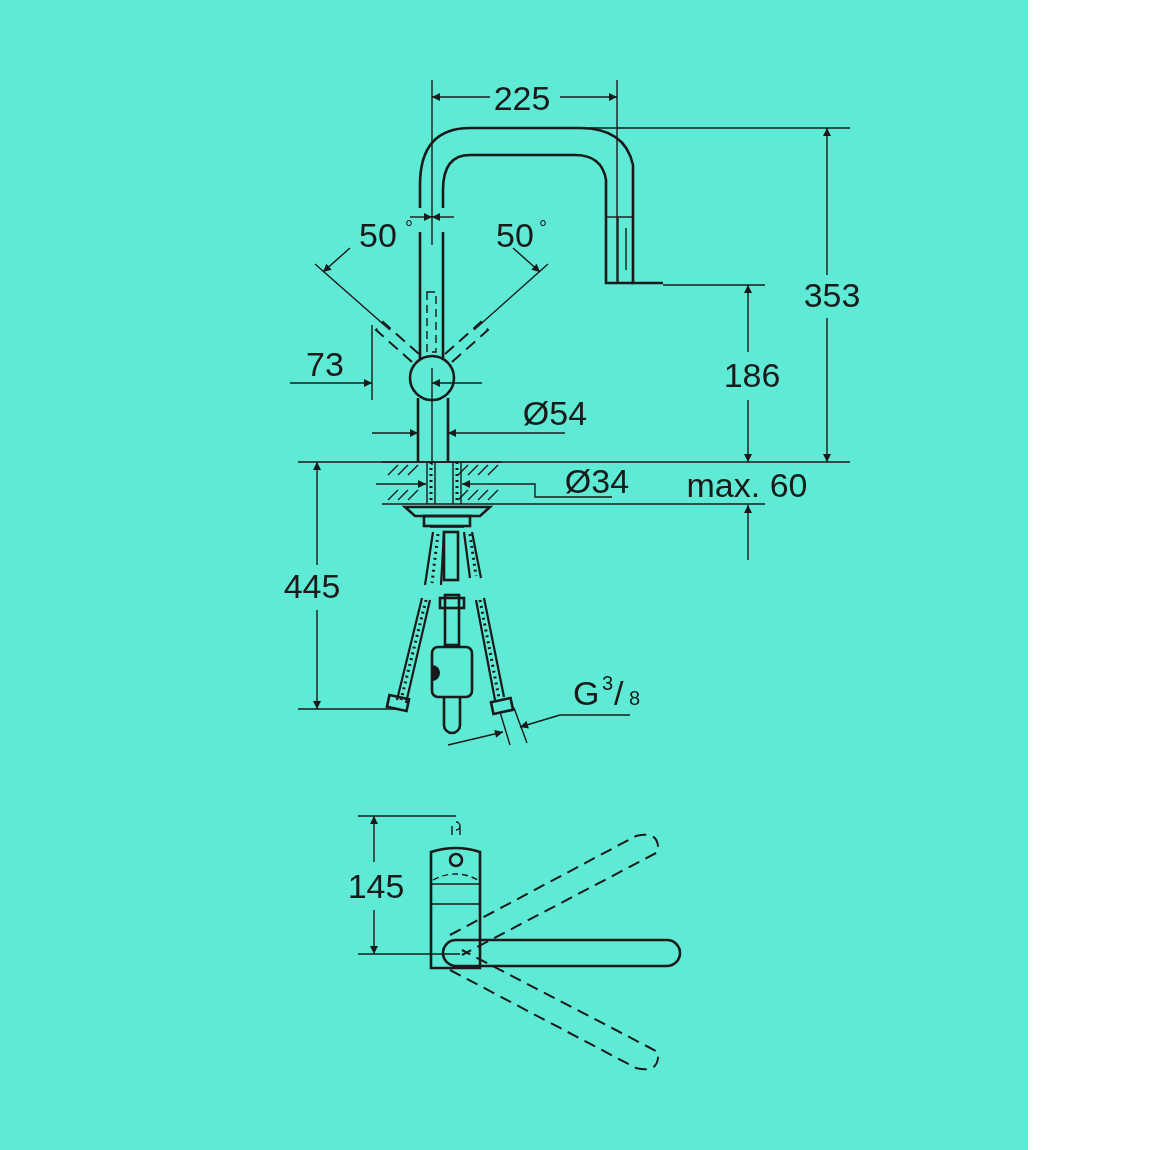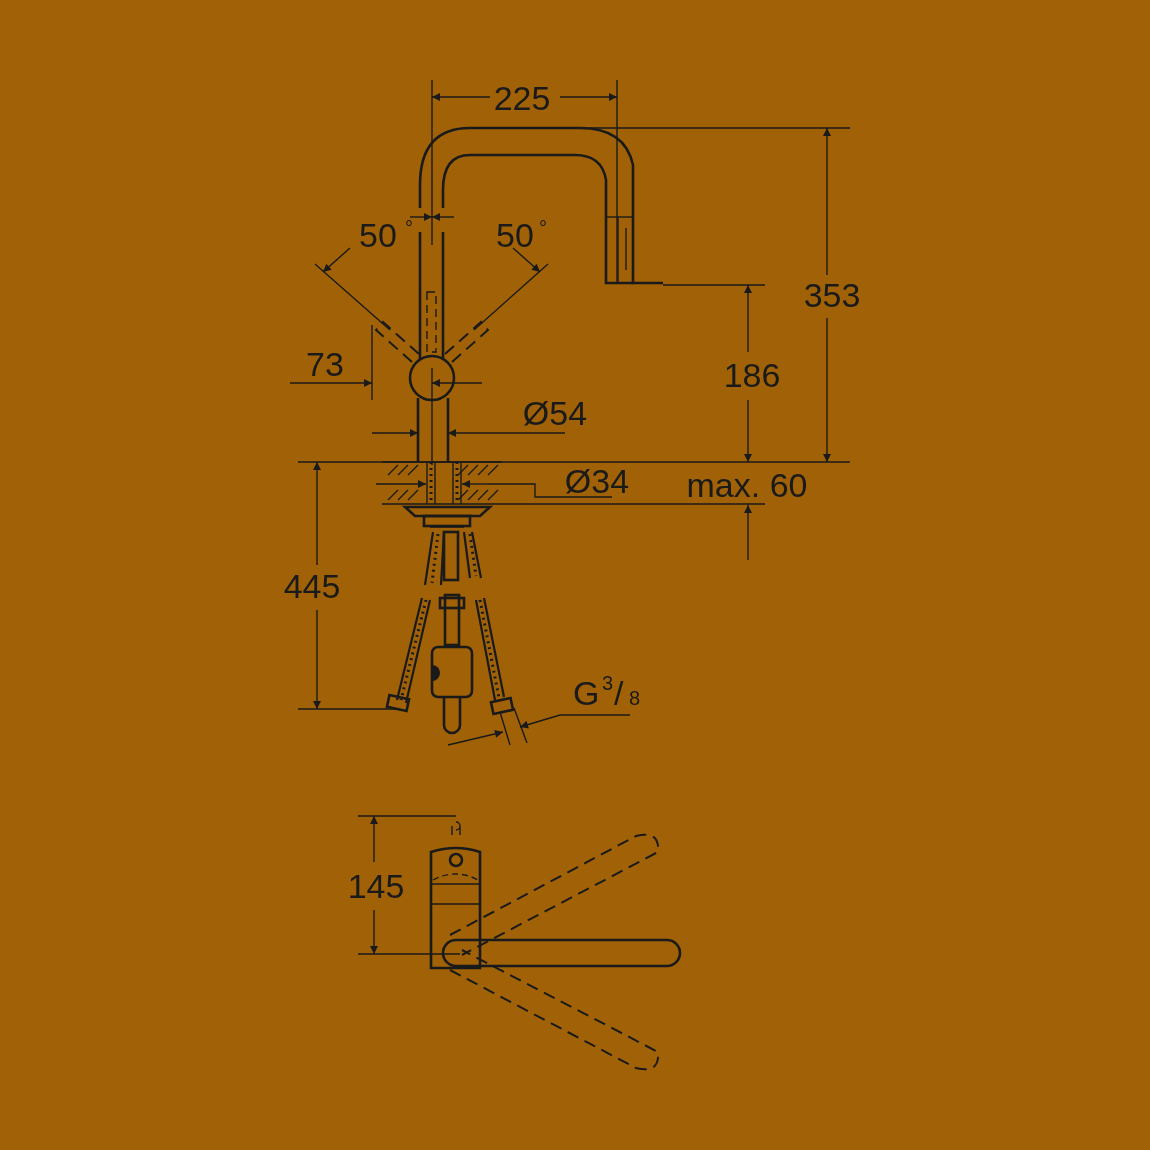--- a/index.html
+++ b/index.html
@@ -1,16 +1,16 @@
 <!DOCTYPE html>
 <html><head>
 <meta charset="utf-8">
 <style>
   html, body { margin: 0; padding: 0; background: #ffffff; }
-  .canvas { position: relative; width: 1150px; height: 1150px; background: #a16207; overflow: hidden; }
+  .canvas { position: relative; width: 1028px; height: 1150px; background: #5eead4; overflow: hidden; }
   svg { position: absolute; left: 0; top: 0; }
   .dim-text { font-family: "Liberation Sans", sans-serif; font-size: 34px; fill: #1a1a1a; }
   .small-text { font-family: "Liberation Sans", sans-serif; font-size: 20px; fill: #1a1a1a; }
   .ln { stroke: #1a1a1a; stroke-width: 1.4; fill: none; }
   .thick { stroke: #1a1a1a; stroke-width: 2.6; fill: none; }
   .dash { stroke: #1a1a1a; stroke-width: 2; fill: none; stroke-dasharray: 12 7; }
   .arrow { fill: #1a1a1a; }
   .hose { stroke: #1a1a1a; stroke-width: 2.2; fill: none; }
   .hose-dots { stroke: #1a1a1a; stroke-width: 3; fill: none; stroke-dasharray: 2 4; }
 </style>

